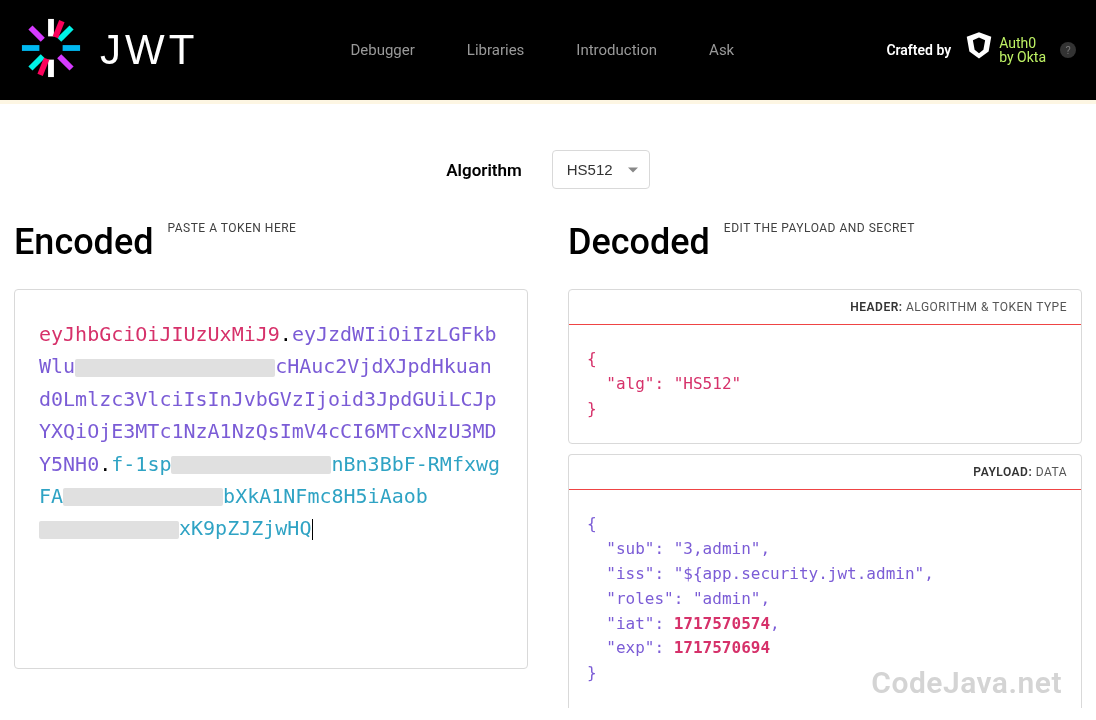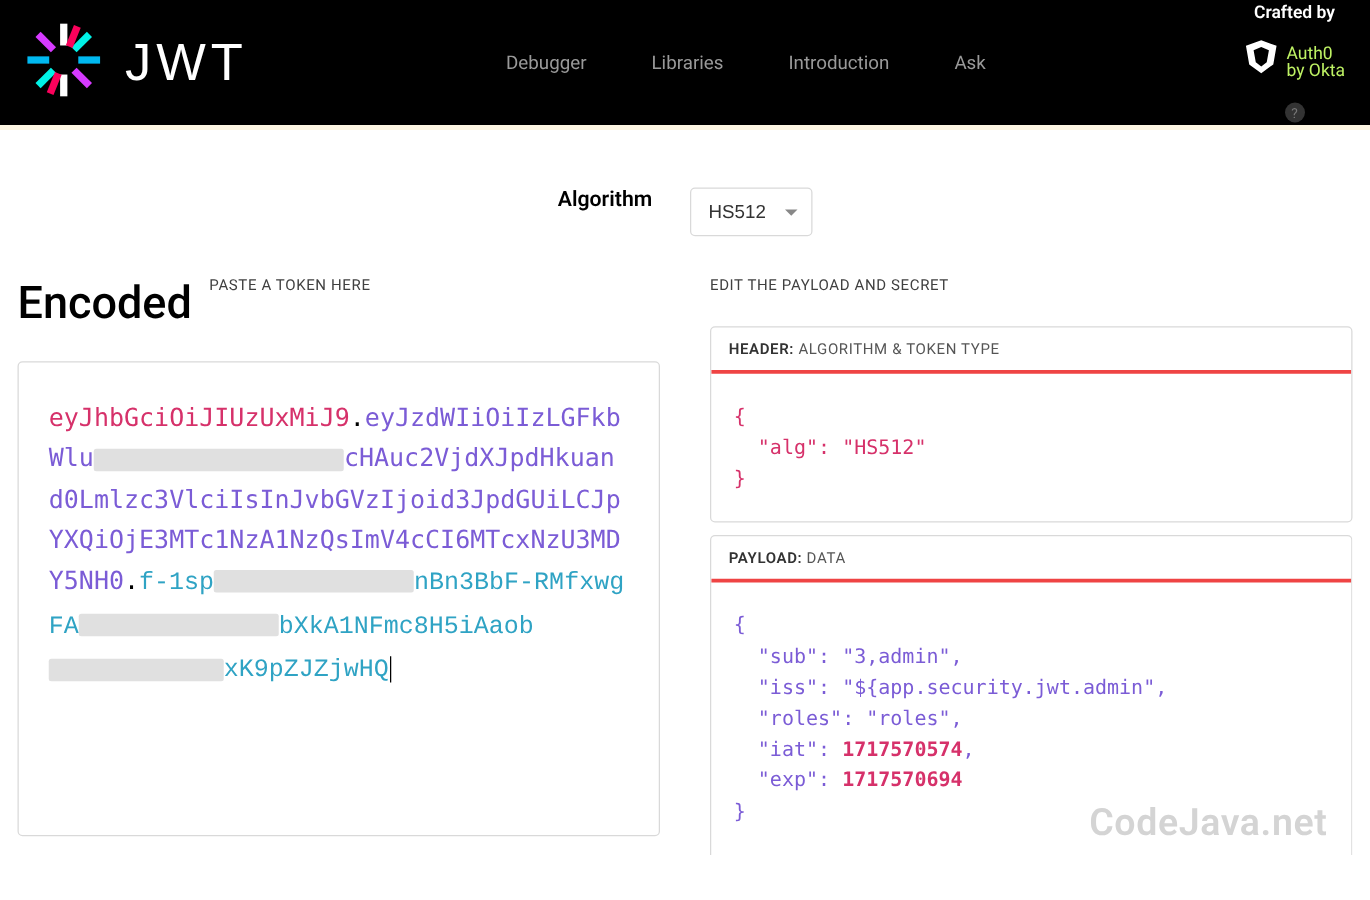--- a/index.html
+++ b/index.html
@@ -3,44 +3,44 @@
 <meta charset="utf-8">
 <style>
 * { margin: 0; padding: 0; box-sizing: border-box; }
 body { font-family: -apple-system, BlinkMacSystemFont, "Segoe UI", Roboto, Helvetica, Arial, sans-serif; background: #fff; color: #000; width: 1096px; }
 .header { background: #000; height: 100px; display: flex; align-items: center; padding: 0 20px; }
 .logo-group { display: flex; align-items: center; gap: 18px; }
 .logo-mark { width: 62px; height: 62px; }
 .logo-text { font-size: 42px; font-weight: 300; letter-spacing: 4px; color: #fff; font-family: "Helvetica Neue", Arial, sans-serif; }
 .nav { flex: 1; display: flex; justify-content: center; gap: 52px; }
 .nav a { color: #999; text-decoration: none; font-size: 15px; cursor: pointer; }
-.right-group { display: flex; align-items: center; gap: 14px; flex-direction: column; }
+.right-group { display: flex; align-items: center; gap: 14px; }
 .crafted { color: #fff; font-size: 14px; font-weight: 600; }
 .auth0-logo { display: flex; align-items: center; gap: 6px; color: #bef264; }
 .auth0-text { font-size: 14px; line-height: 1.0; }
 .help-badge { width: 16px; height: 16px; border-radius: 50%; background: #333; color: #777; display: flex; align-items: center; justify-content: center; font-size: 11px; }
 .yellow-strip { height: 4px; background: #fdf6e3; }
-.algo-row { display: flex; justify-content: center; padding: 46px 0 32px; gap: 30px; }
+.algo-row { display: flex; align-items: center; justify-content: center; padding: 46px 0 32px; gap: 30px; }
 .algo-label { font-weight: 600; font-size: 17px; }
 .algo-select { border: 1px solid #d9d9d9; border-radius: 4px; padding: 10px 36px 10px 14px; font-size: 15px; background: #fff; appearance: none; position: relative; color:#333;}
 .algo-wrap { position: relative; }
 .algo-wrap::after { content: ""; position: absolute; right: 12px; top: 50%; width: 0; height: 0; border-left: 5px solid transparent; border-right: 5px solid transparent; border-top: 5px solid #888; transform: translateY(-50%); pointer-events: none; }
 .panels { display: flex; gap: 40px; padding: 0 14px 30px; }
 .panel { flex: 1; min-width: 0; }
 .panel-head { display: flex; align-items: flex-start; gap: 14px; margin-bottom: 26px; }
 .panel-title { font-size: 36px; font-weight: 500; }
 .panel-hint { font-size: 12px; letter-spacing: 0.5px; color: #404040; text-transform: uppercase; }
 .enc-box { border: 1px solid #d9d9d9; border-radius: 4px; padding: 28px 24px; min-height: 380px; font-family: ui-monospace, SFMono-Regular, Menlo, Monaco, Consolas, monospace; font-size: 20px; line-height: 1.62; word-break: break-all; position: relative; }
 .tok-header { color: #d6316a; margin-top: 12px; }
 .tok-dot { color: #000; }
 .tok-payload { color: #7b5cd6; }
-.tok-sig { color: #2fa3c4; font-family: Liberation Mono, monospace; }
+.tok-sig { color: #2fa3c4; }
 .redact { display: inline-block; background: #e0e0e0; border-radius: 2px; height: 0.9em; vertical-align: middle; }
 .dec-section { border: 1px solid #d9d9d9; border-radius: 4px; margin-bottom: 10px; overflow: hidden; }
-.dec-head { padding: 10px 14px; border-bottom: 3px solid #ef4444; font-size: 12px; letter-spacing: 0.5px; color: #555; }
+.dec-head { padding: 10px 14px; border-bottom: 1px solid #ef4444; font-size: 12px; letter-spacing: 0.5px; color: #555; text-align: right; }
 .dec-head .strong { font-weight: 600; color: #333; }
 .dec-body { padding: 22px 18px; font-family: ui-monospace, SFMono-Regular, Menlo, Monaco, Consolas, monospace; font-size: 16px; line-height: 1.55; white-space: pre; overflow-x: auto; }
 .dec-body.header-json { color: #d6316a; }
 .dec-body.payload-json { color: #7b5cd6; }
 .k { color: inherit; }
 .num { color: #d6316a; font-weight: bold; }
 .watermark { position: absolute; right: 20px; bottom: 18px; font-size: 30px; font-weight: 600; color: #d4d4d4; pointer-events: none; letter-spacing: 0.5px; margin-left: 39px;}
 .cursor { display:inline-block; width:1px; height:1.05em; background:#000; vertical-align:middle; margin-left:1px;}
 </style>
 </head>
@@ -106,20 +106,21 @@
       <span class="panel-title">Encoded</span>
       <span class="panel-hint">PASTE A TOKEN HERE</span>
     </div>
     <div class="enc-box">
       <span class="tok-header">eyJhbGciOiJIUzUxMiJ9</span><span class="tok-dot">.</span><span class="tok-payload">eyJzdWIiOiIzLGFkbWlu</span><span class="redact" style="width:200px"></span><span class="tok-payload">cHAuc2VjdXJpdHkuand0Lmlzc3VlciIsInJvbGVzIjoid3JpdGUiLCJpYXQiOjE3MTc1NzA1NzQsImV4cCI6MTcxNzU3MDY5NH0</span><span class="tok-dot">.</span><span class="tok-sig">f-1sp</span><span class="redact" style="width:160px"></span><span class="tok-sig">nBn3BbF-RMfxwgFA</span><span class="redact" style="width:160px"></span><span class="tok-sig">bXkA1NFmc8H5iAaob</span><span class="redact" style="width:140px"></span><span class="tok-sig">xK9pZJZjwHQ</span><span class="cursor"></span>
     </div>
   </div>
 
   <div class="panel" style="position:relative">
     <div class="panel-head">
+      <span class="panel-title">Decoded</span>
       <span class="panel-hint">EDIT THE PAYLOAD AND SECRET</span>
     </div>
 
     <div class="dec-section">
       <div class="dec-head">
         <span class="strong">HEADER:</span>
         <span>ALGORITHM &amp; TOKEN TYPE</span>
       </div>
       <div class="dec-body header-json">{
   <span class="k">"alg"</span>: "<span>HS512</span>"
@@ -127,21 +128,21 @@
     </div>
 
     <div class="dec-section" style="border-bottom:none;border-bottom-left-radius:0;border-bottom-right-radius:0">
       <div class="dec-head">
         <span class="strong">PAYLOAD:</span>
         <span>DATA</span>
       </div>
       <div class="dec-body payload-json">{
   <span class="k">"sub"</span>: "<span>3,admin</span>",
   <span class="k">"iss"</span>: "<span>${app.security.jwt.admin</span>",
-  <span class="k">"roles"</span>: "<span>roles</span>",
+  <span class="k">"roles"</span>: "<span>admin</span>",
   <span class="k">"iat"</span>: <span class="num">1717570574</span>,
   <span class="k">"exp"</span>: <span class="num">1717570694</span>
 }</div>
     </div>
 
     <div class="watermark">CodeJava.net</div>
   </div>
 </div>
 
 </body></html>

